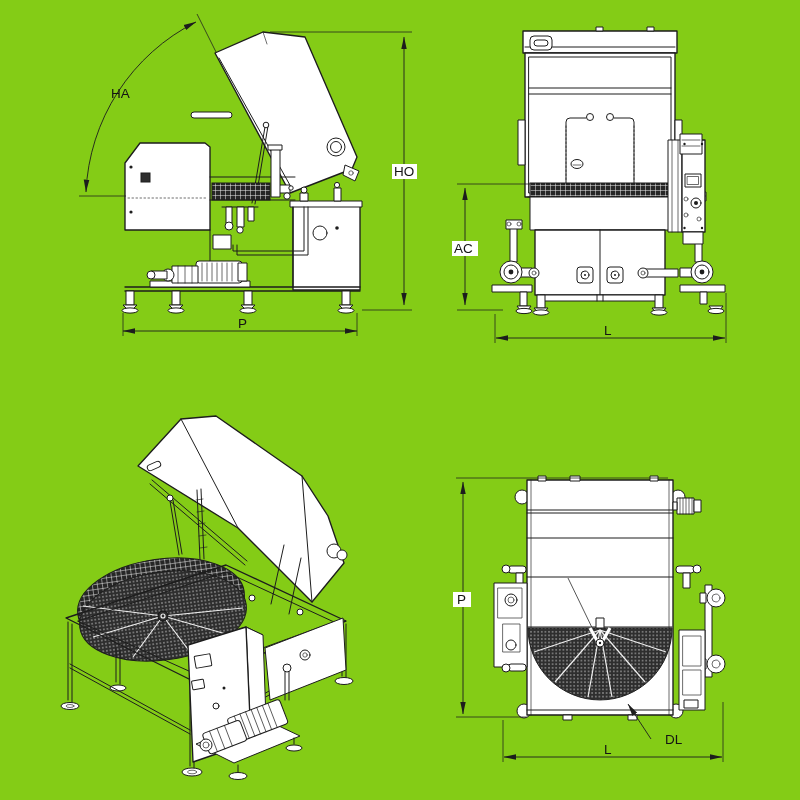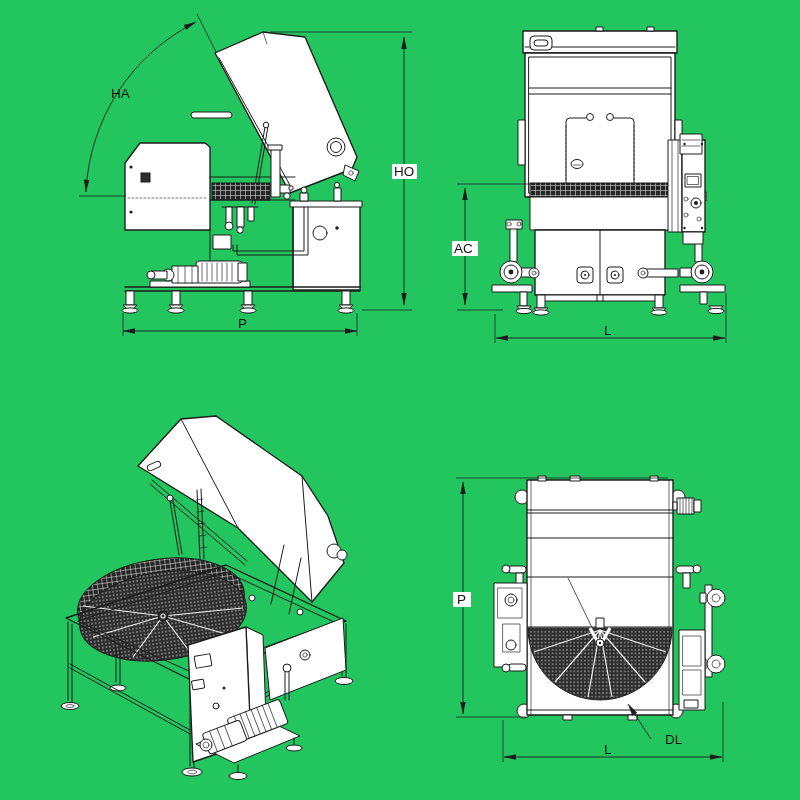--- a/index.html
+++ b/index.html
@@ -1,16 +1,16 @@
 <!DOCTYPE html>
 <html><head>
 <meta charset="utf-8">
 <style>
   html,body{margin:0;padding:0;background:#fff;}
-  .sheet{position:relative;width:800px;height:800px;background:#22c55e;overflow:hidden;
+  .sheet{position:relative;width:800px;height:800px;background:#84cc16;overflow:hidden;
          font-family:"Liberation Sans",sans-serif;}
   svg{display:block;width:800px;height:800px;}
   .s  {stroke:#1d1d1d;stroke-width:1;fill:none;stroke-linecap:round;stroke-linejoin:round;}
   .w  {stroke:#1d1d1d;stroke-width:1;fill:#ffffff;stroke-linejoin:round;}
   .thin{stroke-width:.65;}
   .hv {stroke-width:1.35;}
   .dim{stroke:#1d1d1d;stroke-width:.9;fill:none;}
   .ext{stroke:#1d1d1d;stroke-width:.75;fill:none;}
   .lbl{font:13.5px "Liberation Sans",sans-serif;fill:#141414;}
   .ko {fill:#ffffff;stroke:none;}

